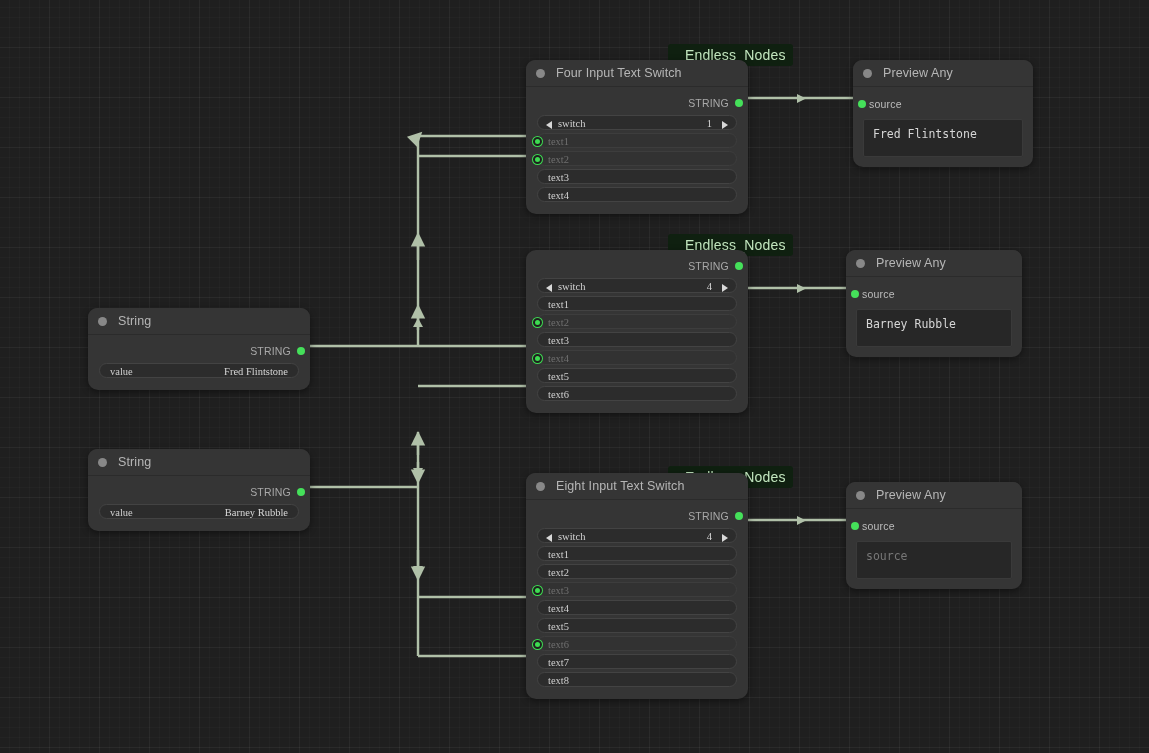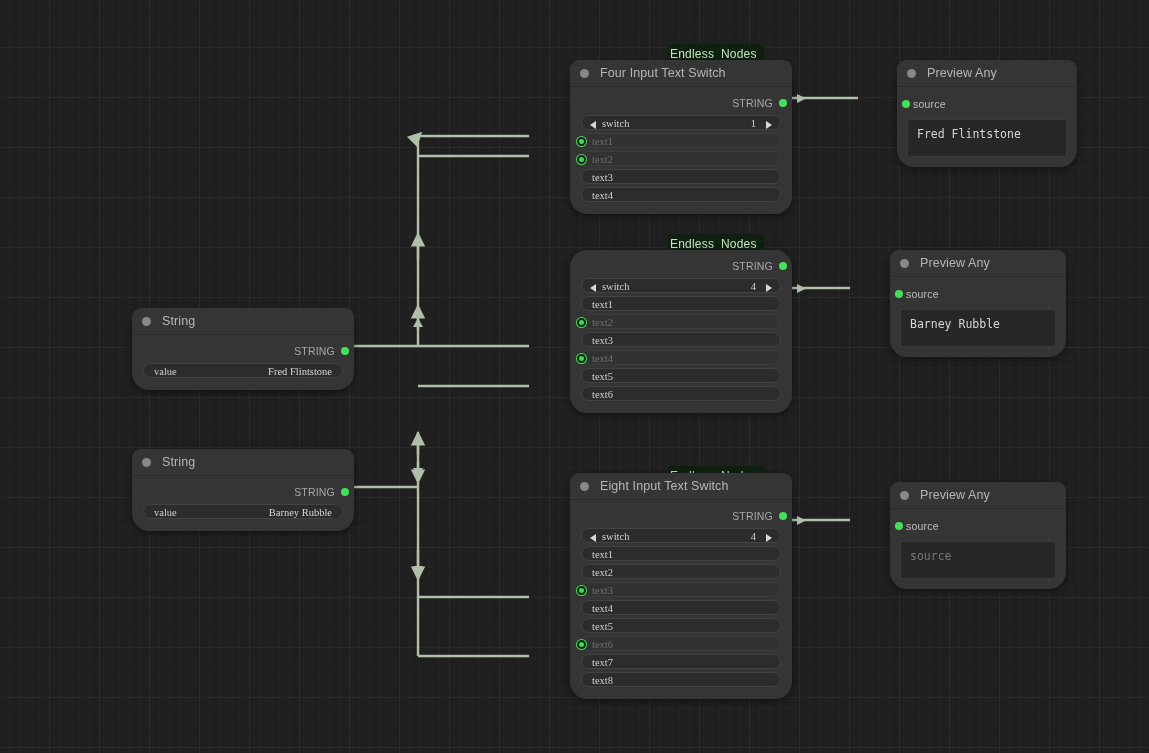--- a/index.html
+++ b/index.html
@@ -20,24 +20,23 @@
       linear-gradient(to bottom, rgba(255,255,255,0.018) 1px, transparent 1px);
     background-size: 50px 50px, 50px 50px, 10px 10px, 10px 10px;
     background-position: -1px -3px, -1px -3px, -1px -3px, -1px -3px;
   }
   #wires { position: absolute; left: 0; top: 0; width: 1149px; height: 753px; pointer-events: none; }
 
   
   .node {
     position: absolute;
     background: #353535;
-    border-radius: 17px;
+    border-radius: 10px;
     box-shadow: 0 2px 7px rgba(0,0,0,0.45);
     overflow: visible;
-    margin-left: 44px;
   }
   .node-title {
     height: 27px;
     display: flex; align-items: center;
     padding-left: 10px;
     border-bottom: 1px solid #2b2b2b;
     border-radius: 9px 9px 0 0;
     background: #353535;
   }
   .title-dot {
@@ -112,22 +111,22 @@
     font-size: 11.5px; color: #d6d6d6;
     white-space: pre-wrap; line-height: 1.25;
   }
   .prev-box.placeholder { color: #777; }
 
   
   .badge {
     position: absolute;
     background: #0f2010;
     color: #c3e7bf;
-    font-size: 12px;
-    padding: 3px 7px 3px 2px;
+    font-size: 14px;
+    padding: 3px 7px 3px 17px;
     border-radius: 3px;
     letter-spacing: .2px;
     white-space: nowrap;
   }
 </style>
 </head>
 <body>
 
 <div id="canvas">
 

